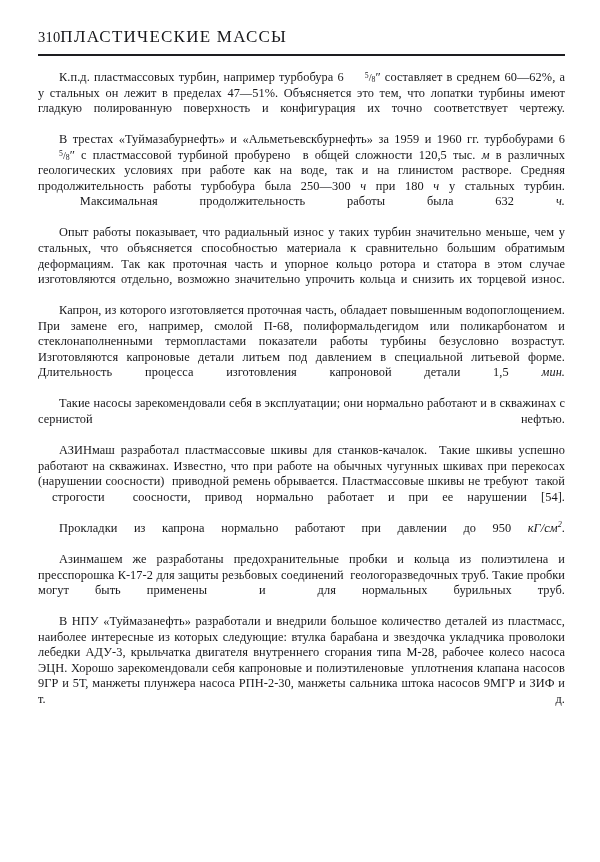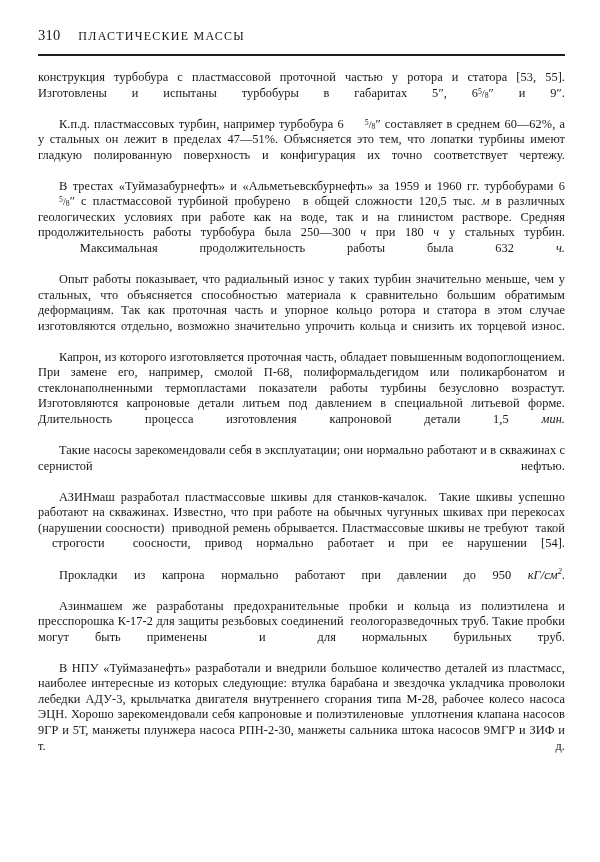--- a/index.html
+++ b/index.html
@@ -24,30 +24,30 @@
   
   .header {
     position: absolute;
     left: 38px;
     top: 27px;
     width: 527px;
   }
   .header-line {
     display: flex;
     align-items: baseline;
-    gap: 18px;
+    gap: 0;
     font-size: 13.5px;
     letter-spacing: 0.6px;
   }
   .folio {
     font-size: 14.5px;
     letter-spacing: 0.2px;
   }
   .running-title {
-    font-size: 12px;
+    font-size: 17px;
     letter-spacing: 1.25px;
   }
   .rule {
     position: absolute;
     left: 38px;
     top: 54px;
     width: 527px;
     height: 2px;
     background: #1d1d20;
   }
@@ -115,21 +115,20 @@
     <div class="header-line">
       <span class="folio">310</span>
       <span class="running-title">ПЛАСТИЧЕСКИЕ МАССЫ</span>
     </div>
   </div>
 
   <div class="rule"></div>
 
   <div class="body-text">
 
-    <p class="noindent">конструкция турбобура с пластмассовой проточной частью у ротора и статора [53, 55]. Изготовлены и испытаны турбобуры в габаритах 5<span class="pr">″</span>, 6<span class="frac"><span class="n">5</span><span class="s">/</span><span class="d">8</span></span><span class="pr">″</span> и 9<span class="pr">″</span>.</p>
 
     <p>К.п.д. пластмассовых турбин, например турбобура 6<span class="frac"><span class="n">5</span><span class="s">/</span><span class="d">8</span></span><span class="pr">″</span> составляет в среднем 60—62%, а у стальных он лежит в пределах 47—51%. Объясняется это тем, что лопатки турбины имеют гладкую полированную поверхность и конфигурация их точно соответствует чертежу.</p>
 
     <p>В трестах «Туймазабурнефть» и «Альметьевскбурнефть» за 1959 и 1960 гг. турбобурами 6<span class="frac"><span class="n">5</span><span class="s">/</span><span class="d">8</span></span><span class="pr">″</span> с пластмассовой турбиной пробурено &nbsp;в общей сложности 120,5 тыс. <i>м</i> в различных геологических условиях при работе как на воде, так и на глинистом растворе. Средняя продолжительность работы турбобура была 250—300 <i>ч</i> при 180 <i>ч</i> у стальных турбин. &nbsp;Максимальная продолжительность работы была 632 <i>ч.</i></p>
 
     <p>Опыт работы показывает, что радиальный износ у таких турбин значительно меньше, чем у стальных, что объясняется способностью материала к сравнительно большим обратимым деформациям. Так как проточная часть и упорное кольцо ротора и статора в этом случае изготовляются отдельно, возможно значительно упрочить кольца и снизить их торцевой износ.</p>
 
     <p>Капрон, из которого изготовляется проточная часть, обладает повышенным водопоглощением. При замене его, например, смолой П-68, полиформальдегидом или поликарбонатом и стеклонаполненными термопластами показатели работы турбины безусловно возрастут. Изготовляются капроновые детали литьем под давлением в специальной литьевой форме. Длительность процесса изготовления капроновой детали 1,5 <i>мин.</i></p>
 
 

